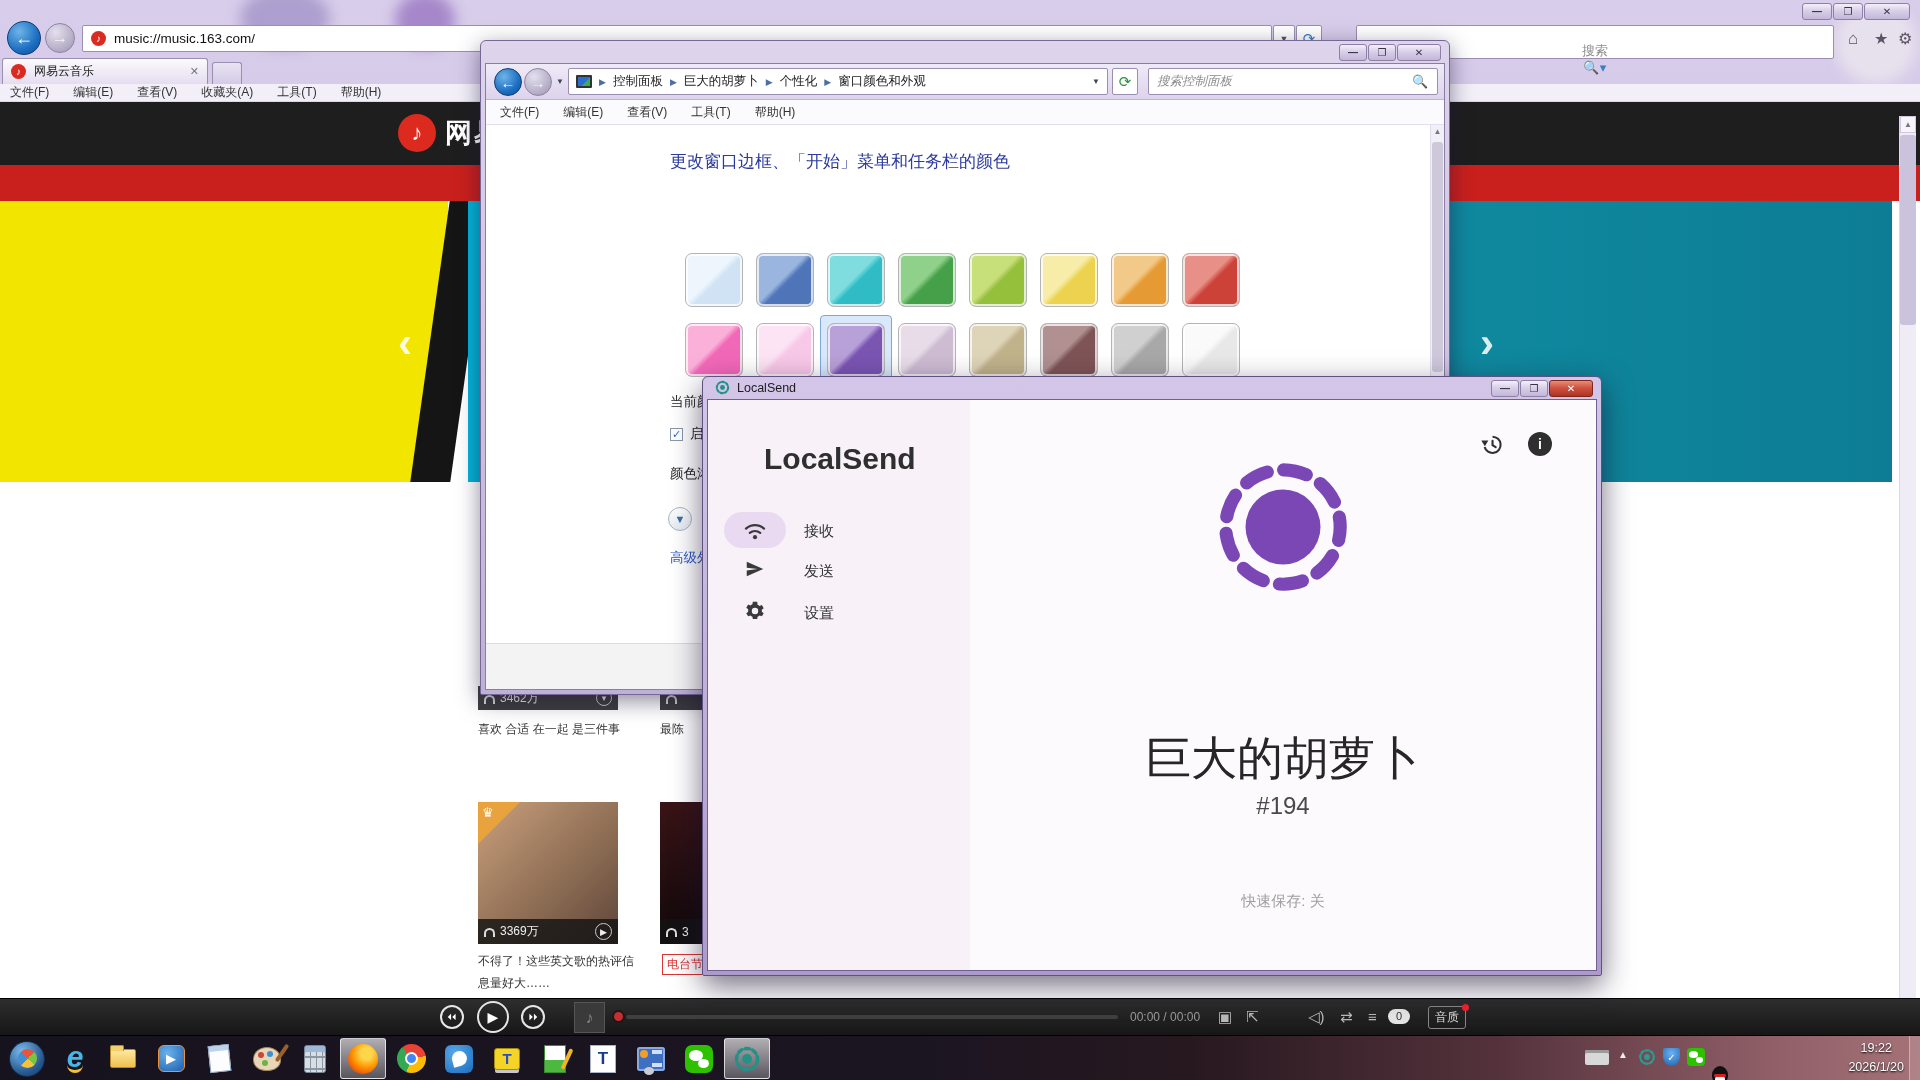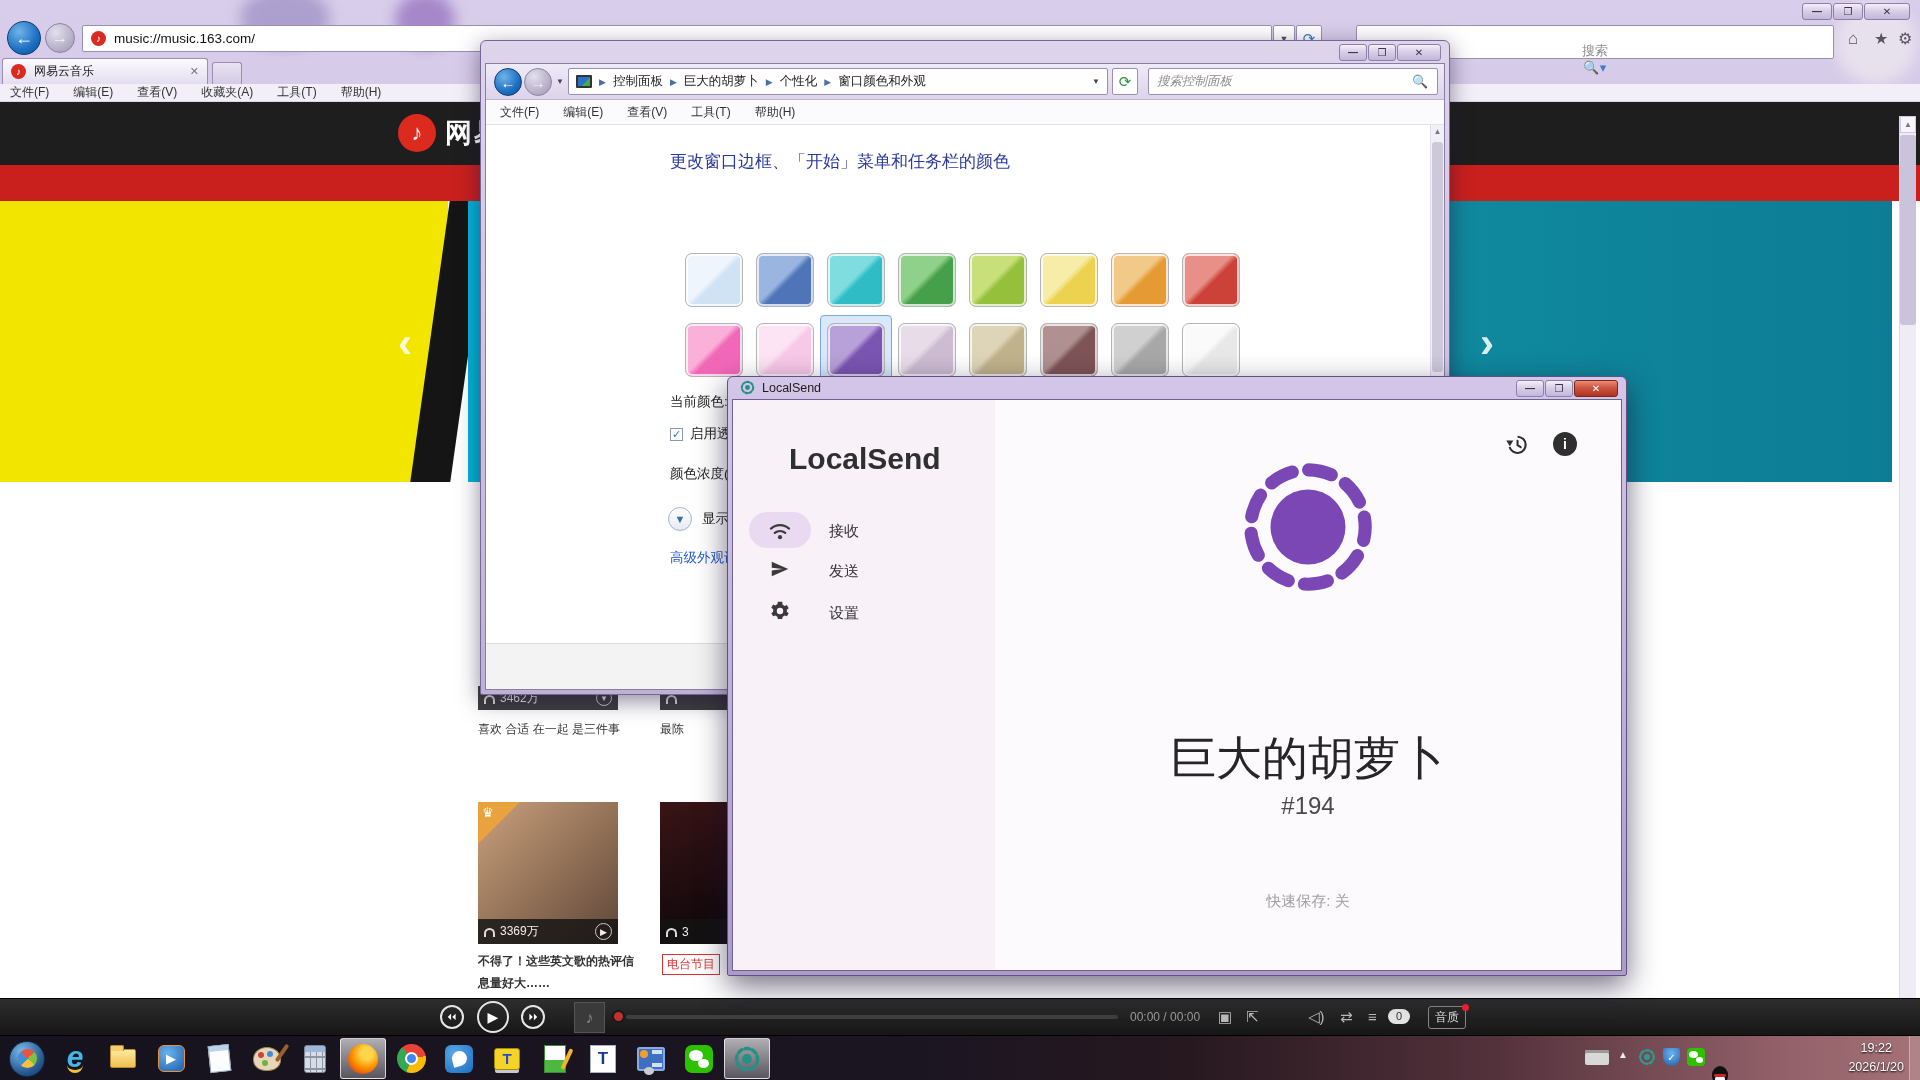--- a/index.html
+++ b/index.html
@@ -59,21 +59,21 @@
   .cp-scroll { position:absolute; right:0; top:61px; bottom:46px; width:14px; background:#f2f0f7; border-left:1px solid #e0dcea; }
   .swatch { position:absolute; width:58px; height:54px; border:1px solid #b4b4b4; border-radius:7px;
     box-shadow:inset 0 0 0 2px rgba(255,255,255,.75); }
   .sw-sel { position:absolute; border:1px solid #7da7d9; background:#d9e9fb; border-radius:4px; }
   .chk { width:13px; height:13px; border:1px solid #8a98a8; background:#fff; display:inline-flex;
     align-items:center; justify-content:center; color:#2a6fd6; font-size:11px; font-weight:bold; }
   .chev-circle { width:24px; height:24px; border-radius:50%; border:1px solid #aab4c4;
     background:linear-gradient(#fefefe,#e6ebf2); color:#3a6ea5; display:flex; align-items:center; justify-content:center; font-size:11px; }
 
   
-  .ls-win { position:absolute; left:727px; top:376px; width:900px; height:600px;
+  .ls-win { position:absolute; left:702px; top:376px; width:900px; height:600px;
     background:linear-gradient(#d3c6e8,#ac9acb); border:1px solid #5f5280; border-radius:6px 6px 2px 2px;
     box-shadow:0 10px 30px rgba(25,15,45,.6); }
   .ls-client { position:absolute; left:4px; right:4px; top:22px; bottom:4px; border:1px solid #6e6191; display:flex; }
   .ls-side { width:262px; background:#f8f2f8; position:relative; }
   .ls-main { flex:1; background:#fdfafd; position:relative; }
   .ls-nav-label { font-size:15px; color:#333; }
   .pill { position:absolute; width:62px; height:36px; border-radius:20px; background:#e9daf2;
     display:flex; align-items:center; justify-content:center; }
 
   
@@ -179,21 +179,21 @@
           <div class="abs" style="left:0;top:0;width:0;height:0;border-top:42px solid #e8a33f;border-right:42px solid transparent;"></div>
           <span class="abs" style="left:4px;top:3px;color:#fff;font-size:13px;">♛</span>
           <div class="card-strip" style="left:0;bottom:0;width:140px;height:25px;justify-content:space-between;">
             <span style="display:flex;align-items:center;">
                 <span class="hp"></span>
               <span>3369万</span>
               </span>
             <span style="border:1px solid #ccc;border-radius:50%;width:17px;height:17px;display:flex;align-items:center;justify-content:center;font-size:9px;">▶</span>
           </div>
         </div>
-        <div class="ne-title" style="left:478px;top:468px;width:160px;font-weight:bold;">不得了！这些英文歌的热评信息量好大……</div>
+        <div class="ne-title" style="left:478px;top:468px;width:160px;">不得了！这些英文歌的热评信息量好大……</div>
 
         <div class="card-strip" style="left:660px;top:204px;width:120px;height:24px;">
           <span class="hp"></span>
         </div>
         <div class="ne-title" style="left:660px;top:236px;width:130px;">最陈</div>
         <div class="abs" style="left:660px;top:320px;width:130px;height:142px;background:linear-gradient(160deg,#3a1416,#14090c 70%);">
           <div class="card-strip" style="left:0;bottom:0;width:130px;height:25px;">
             <span class="hp"></span>
               <span>3</span>
           </div>

